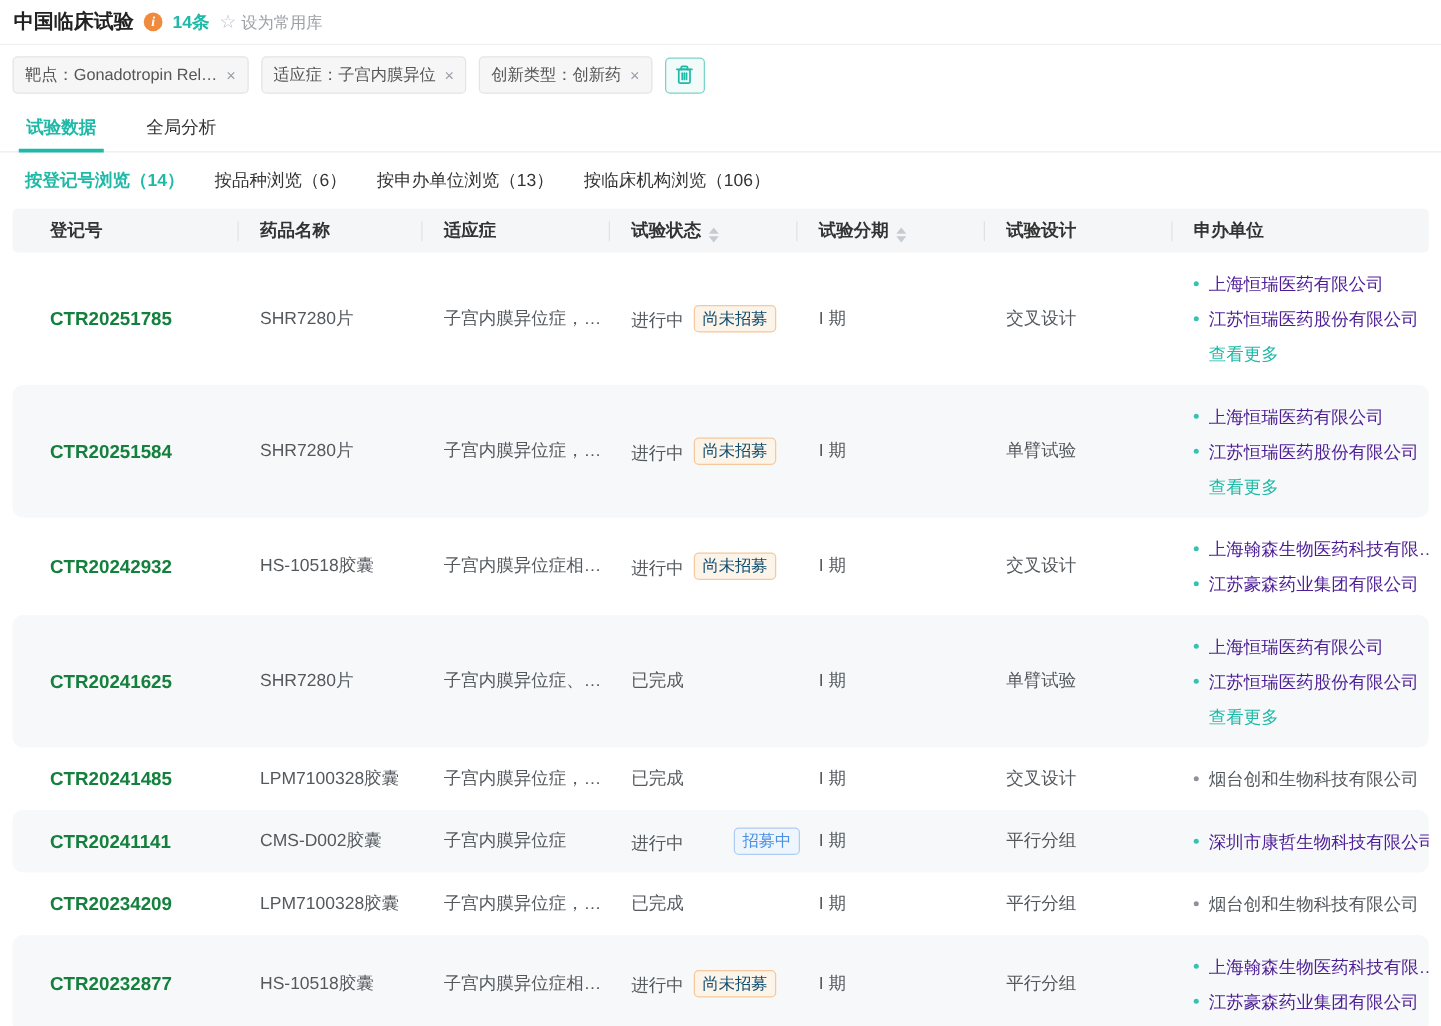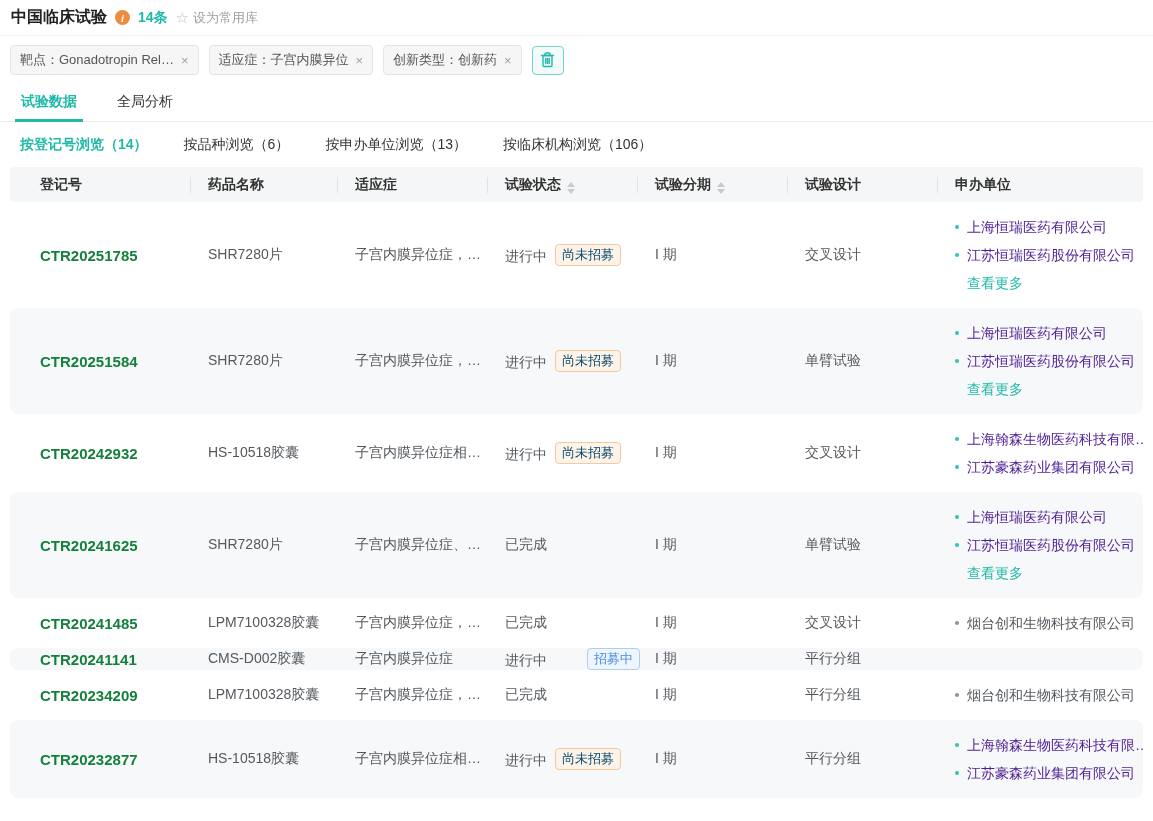--- a/index.html
+++ b/index.html
@@ -27,21 +27,21 @@
     border-radius:4px; display:flex; align-items:center; justify-content:center; cursor:pointer; }
 
   
   .tabs { display:flex; gap:36px; padding:0 0 0 19px; border-bottom:1px solid #e9ebed; }
   .tab { font-size:14px; color:#333; padding:9px 2px 10px; cursor:pointer; position:relative; }
   .tab.active { color:#1fb9a8; font-weight:bold; }
   .tab.active::after { content:""; position:absolute; left:-4px; right:-4px; bottom:-1px; height:3px;
     background:#1fb9a8; }
 
   
-  .subtabs { display:flex; gap:36px; padding:14px 0 13px 20px; }
+  .subtabs { display:flex; gap:24px; padding:14px 0 13px 20px; }
   .subtab { font-size:14px; color:#333; cursor:pointer; white-space:nowrap; }
   .subtab.active { color:#1fb9a8; font-weight:bold; }
 
   
   .grid-row { display:grid; grid-template-columns:168px 147px 150px 150px 150px 150px 1fr;
     margin:0 10px; padding-left:12px; }
   .thead { background:#f5f6f7; border-radius:4px; align-items:center; height:35px; }
   .th { position:relative; font-size:14px; font-weight:bold; color:#333; padding-left:18px;
     display:flex; align-items:flex-end; gap:6px; white-space:nowrap; }
   .th + .th::before { content:""; position:absolute; left:0; top:50%; transform:translateY(-50%);
@@ -262,20 +262,26 @@
     <div class="grid-row row alt">
     <div class="cell id">CTR20241141</div>
     <div class="cell drug">CMS-D002胶囊</div>
     <div class="cell indication">子宫内膜异位症</div>
     <div class="cell status">
       <span>进行中</span>
       <span class="badge blue">招募中</span>
     </div>
     <div class="cell phase">I 期</div>
     <div class="cell design">平行分组</div>
+    <div class="cell sponsors">
+      <div class="sponsor-line link">
+    <span class="dot"></span>
+    <span class="sponsor-name">深圳市康哲生物科技有限公司</span>
+  </div>
+    </div>
   </div>
     <div class="grid-row row">
     <div class="cell id">CTR20234209</div>
     <div class="cell drug">LPM7100328胶囊</div>
     <div class="cell indication">子宫内膜异位症，…</div>
     <div class="cell status">
       <span>已完成</span>
 
     </div>
     <div class="cell phase">I 期</div>

